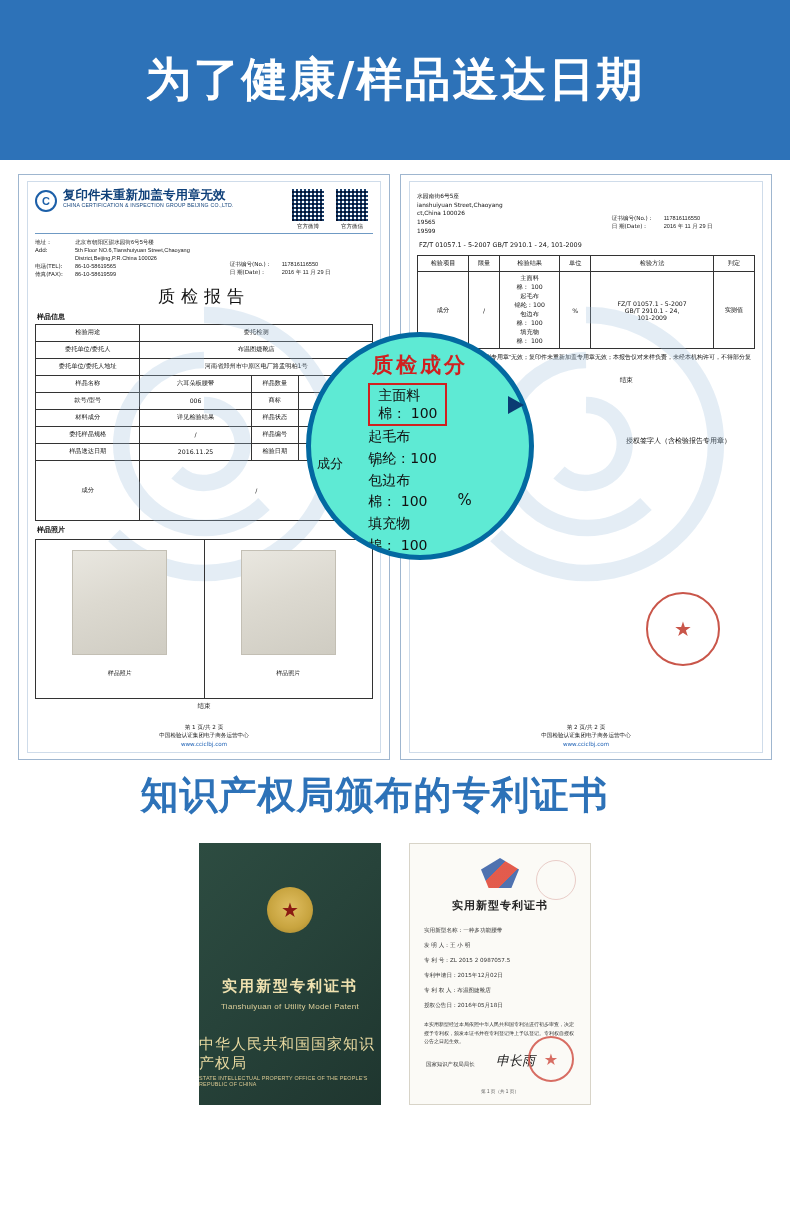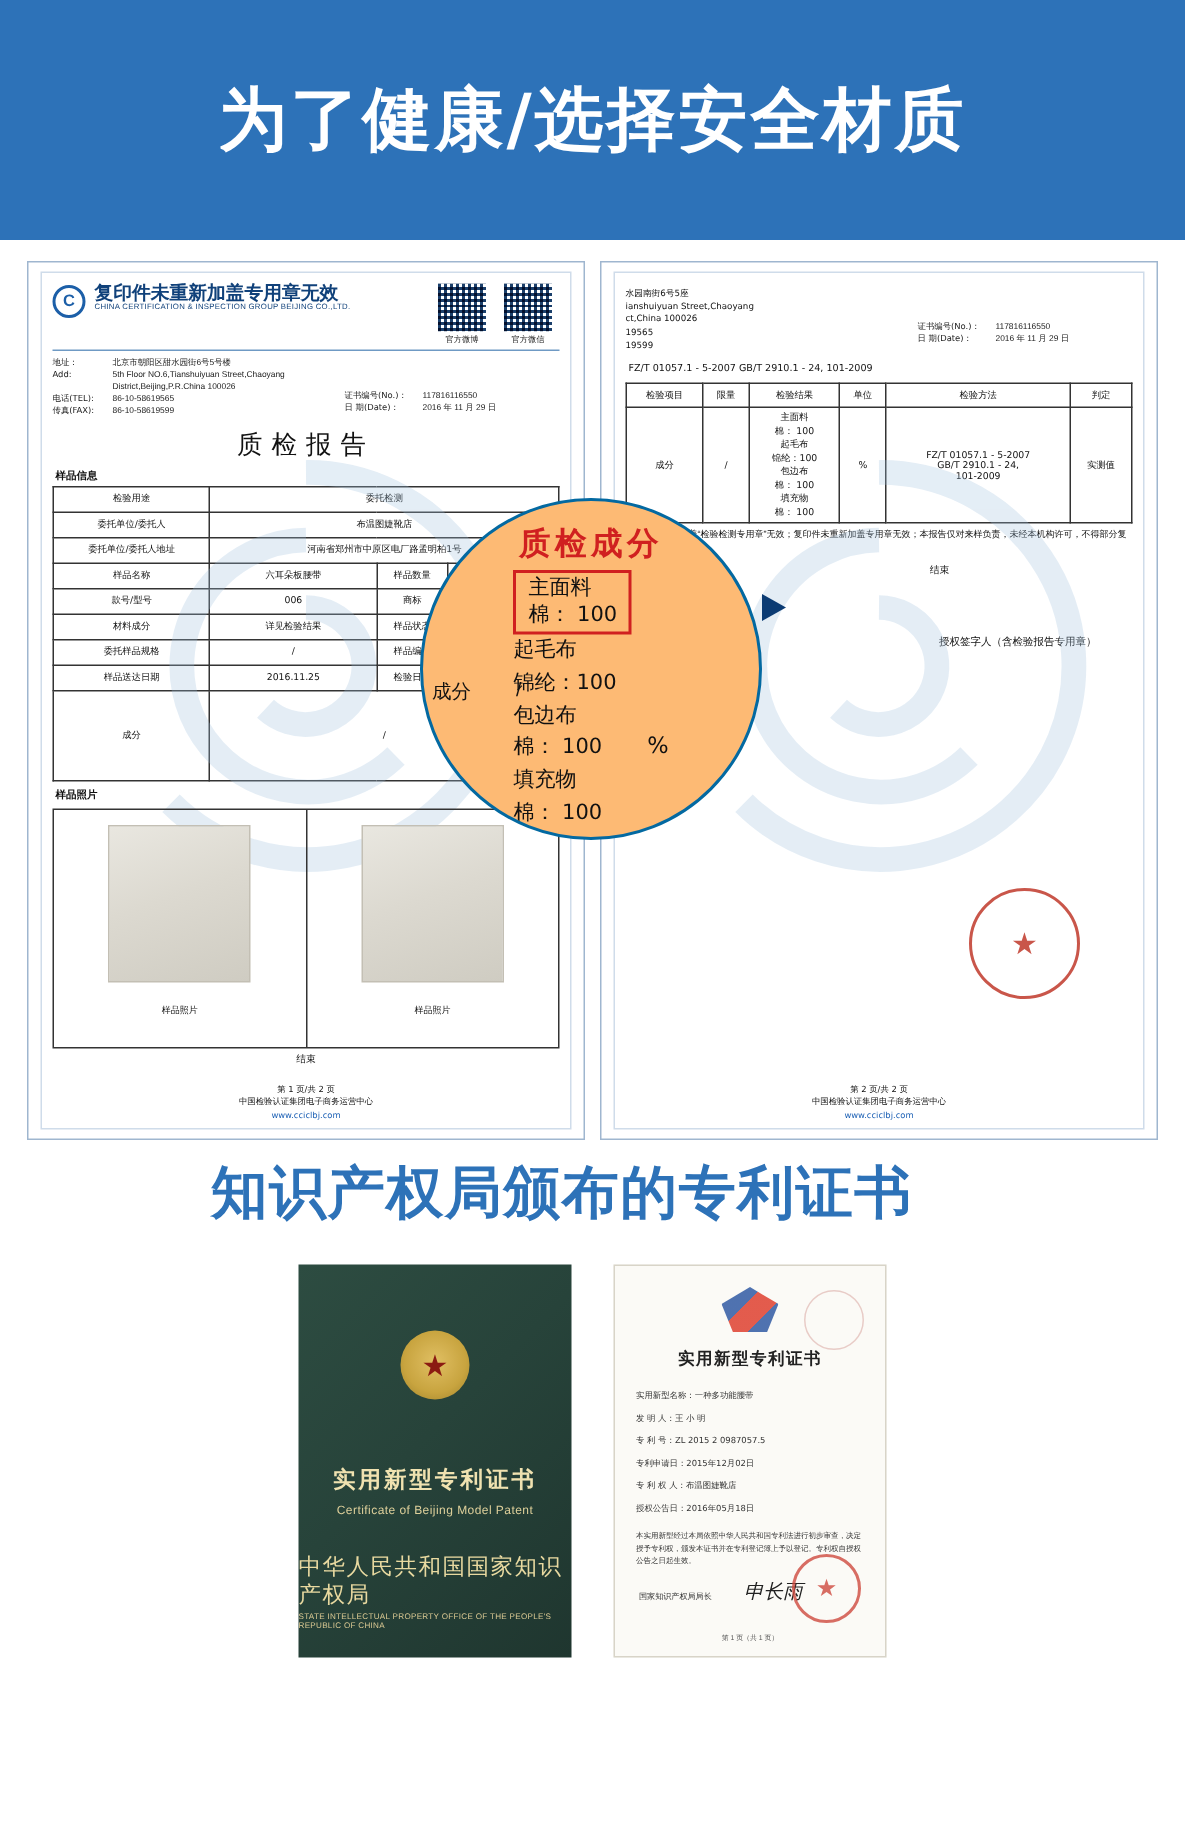--- a/index.html
+++ b/index.html
@@ -212,43 +212,43 @@
     border: 1px solid #333;
     padding: 2px 3px;
     color: #111;
     text-align: center;
     vertical-align: middle;
   }
   table.res th { font-weight: normal; height: 16px; }
   .res-left { text-align: left; }
   .standard-line { font-size: 6.4px; color:#111; margin: 6px 0 0 2px; font-family:"DejaVu Sans",sans-serif;}
   .note-box { font-size: 6px; color:#111; line-height:1.6; margin-top:4px; }
-  .sign-line { font-size: 7px; color:#111; margin-top: 38px; text-align: right; padding-right: 24px; font-family:"DejaVu Sans",sans-serif;}
+  .sign-line { font-size: 7px; color:#111; margin-top: 51px; text-align: right; padding-right: 24px; font-family:"DejaVu Sans",sans-serif;}
   .seal {
     position: absolute;
     right: 42px; bottom: 86px;
     width: 74px; height: 74px;
     border: 2px solid #c0392b;
     border-radius: 50%;
     color: #c0392b;
     display: flex; align-items: center; justify-content: center;
     font-size: 6px;
     text-align: center;
     opacity: .85;
   }
   .seal .star { font-size: 20px; color:#c0392b; }
 
   
   .magnifier {
     position: absolute;
-    left: 280px; top: 172px;
+    left: 306px; top: 172px;
     width: 228px; height: 228px;
-    border: 2px solid #0369a1;
+    border: 5px solid #0369a1;
     border-radius: 50%;
-    background: #fdba74;
+    background: #5eead4;
     z-index: 30;
     overflow: hidden;
   }
   .mag-title {
     position: absolute;
     left: 50%; top: 14px;
     transform: translateX(-50%);
     color: #d02020;
     font-size: 21px;
     font-weight: bold;
@@ -444,21 +444,21 @@
   }
   .ip-bottom-note {
     position: absolute; left: 0; right: 0; bottom: 10px;
     text-align: center; font-size: 4.6px; color: #555;
   }
 </style>
 </head>
 <body>
 
 <div class="banner">
-  <div class="banner-title">为了健康/选择安全材质</div>
+  <div class="banner-title">为了健康/样品送达日期</div>
 </div>
 
 <div class="certs-wrap">
 
   <div class="cert">
     <div class="cert-inner">
       <svg class="watermark" viewBox="0 0 200 200">
         <g fill="none" stroke="#9fc0dd" stroke-width="11">
           <path d="M100 14a86 86 0 1 1-60 147"></path>
           <path d="M100 44a56 56 0 1 0 40 96"></path>
@@ -705,21 +705,21 @@
 
 <div class="patent-head">
   <div class="patent-title">知识产权局颁布的专利证书</div>
 </div>
 
 <div class="patent-imgs">
 
   <div class="cover">
     <div class="cover-emblem">★</div>
     <div class="cover-cn">实用新型专利证书</div>
-    <div class="cover-en">Certificate of Beijing Model Patent</div>
+    <div class="cover-en">Tianshuiyuan of Utility Model Patent</div>
     <div class="cover-bottom-cn">中华人民共和国国家知识产权局</div>
     <div class="cover-bottom-en">STATE INTELLECTUAL PROPERTY OFFICE OF THE PEOPLE'S REPUBLIC OF CHINA</div>
   </div>
 
   <div class="inner-page">
     <div class="ip-topright-seal"></div>
     <div class="ip-logo"></div>
     <div class="ip-title">实用新型专利证书</div>
     <div class="ip-lines">
       <div class="ip-line">实用新型名称：一种多功能腰带</div>

